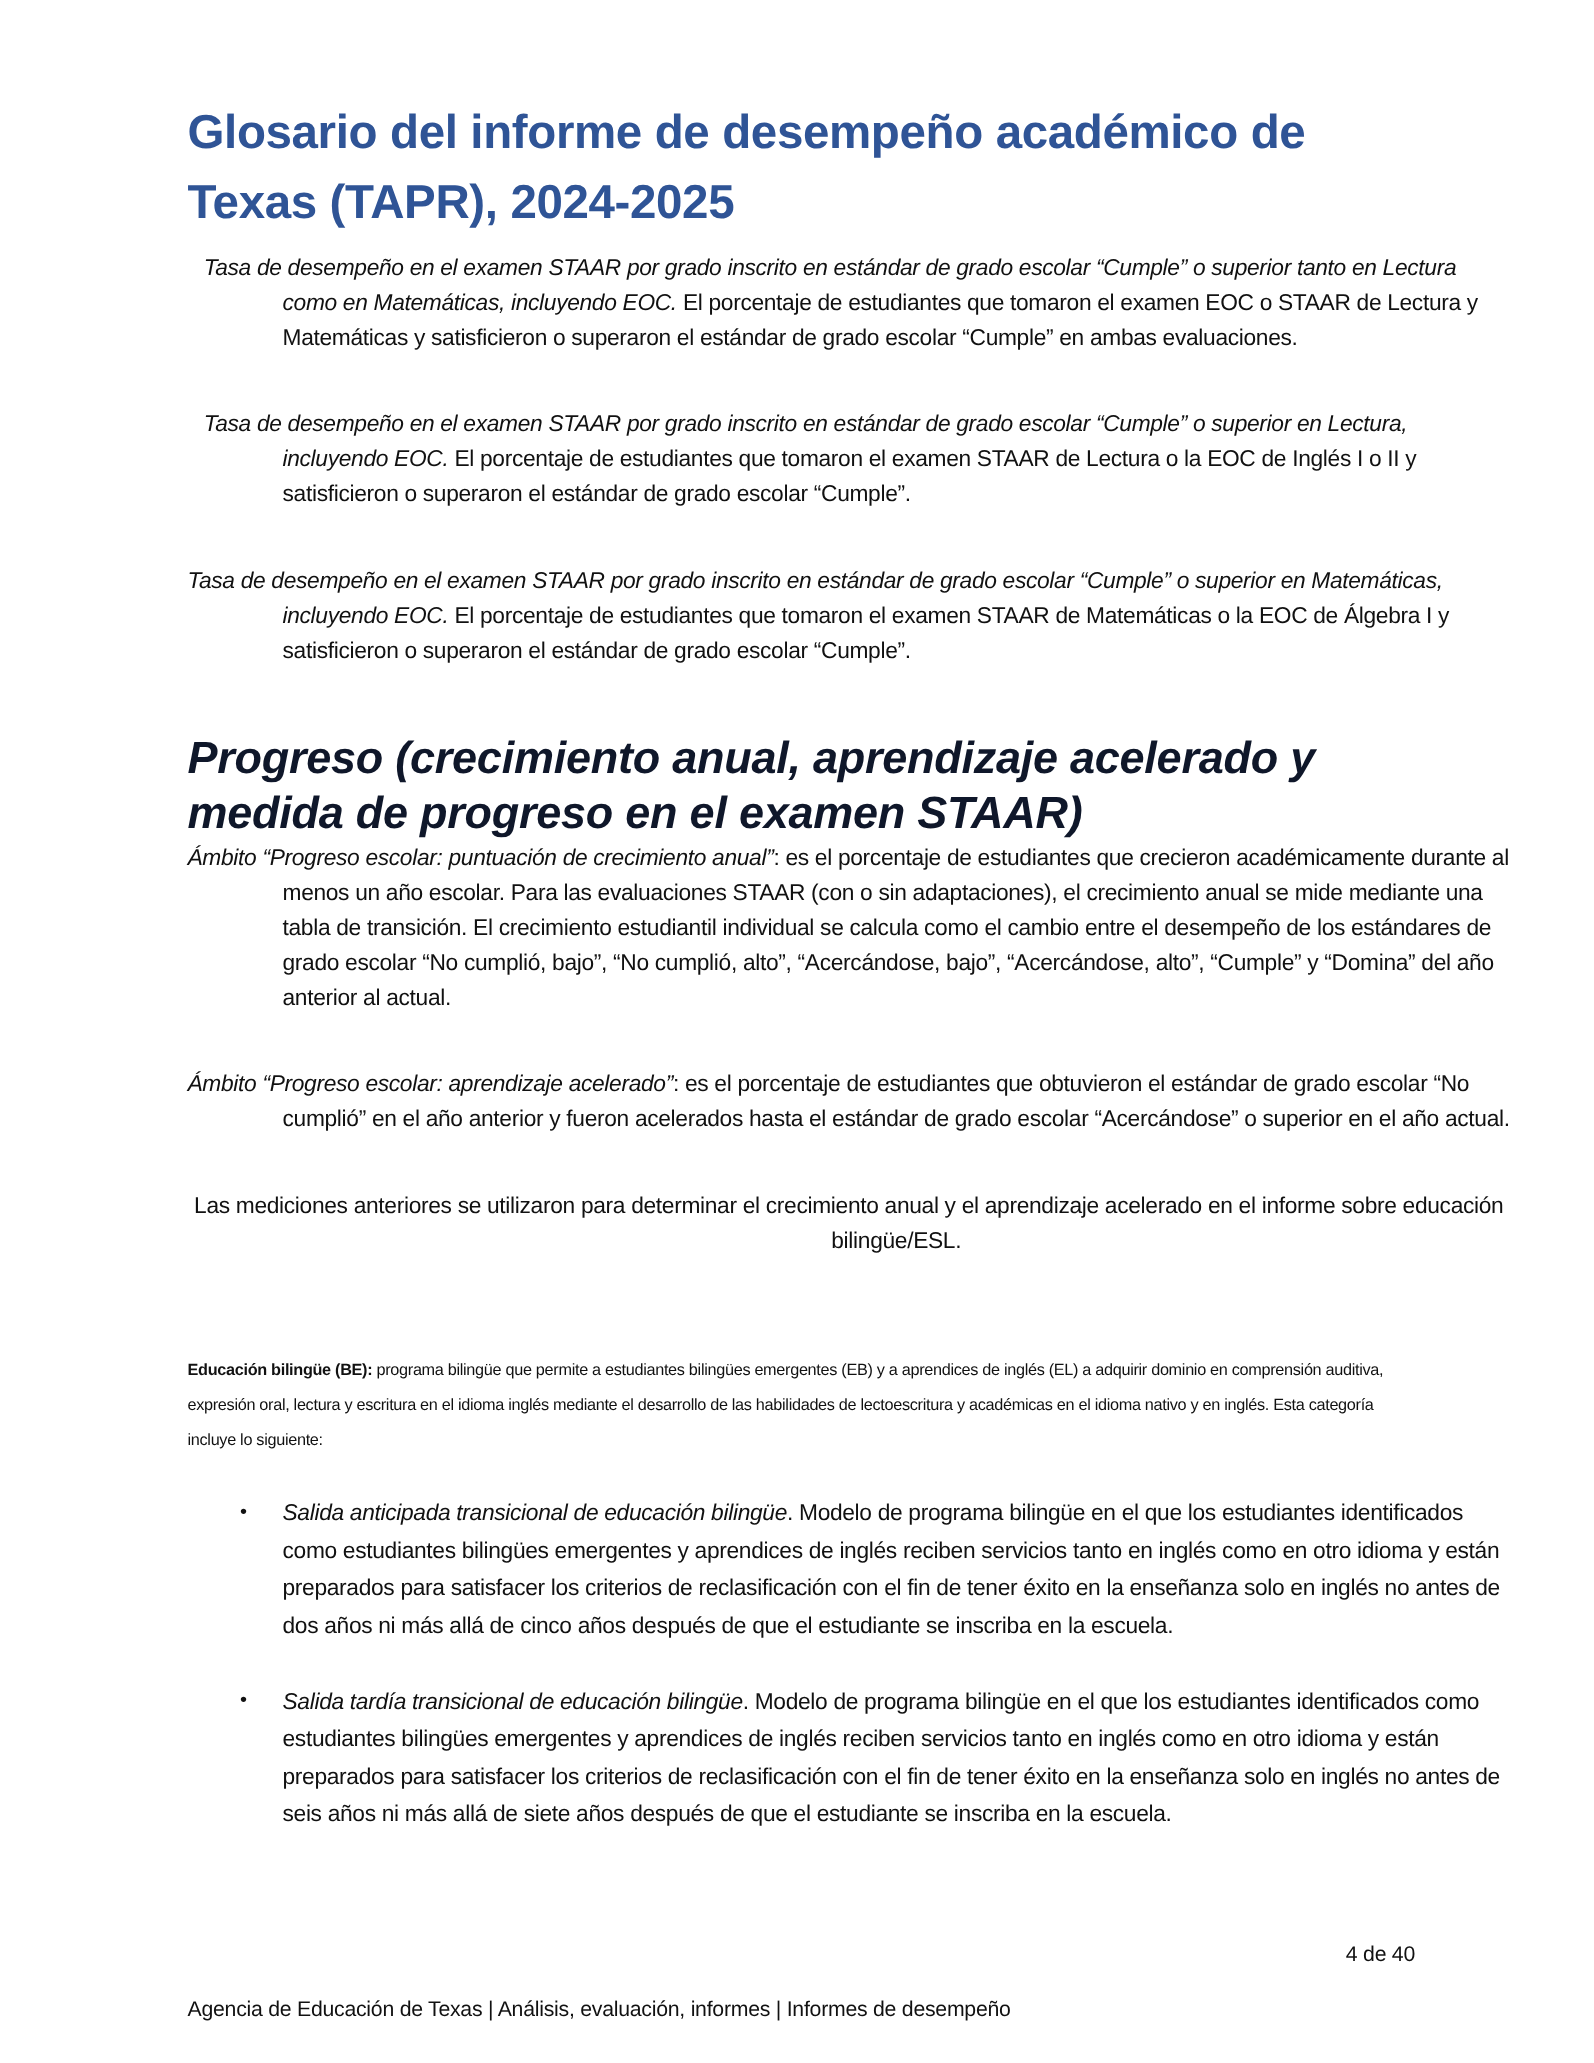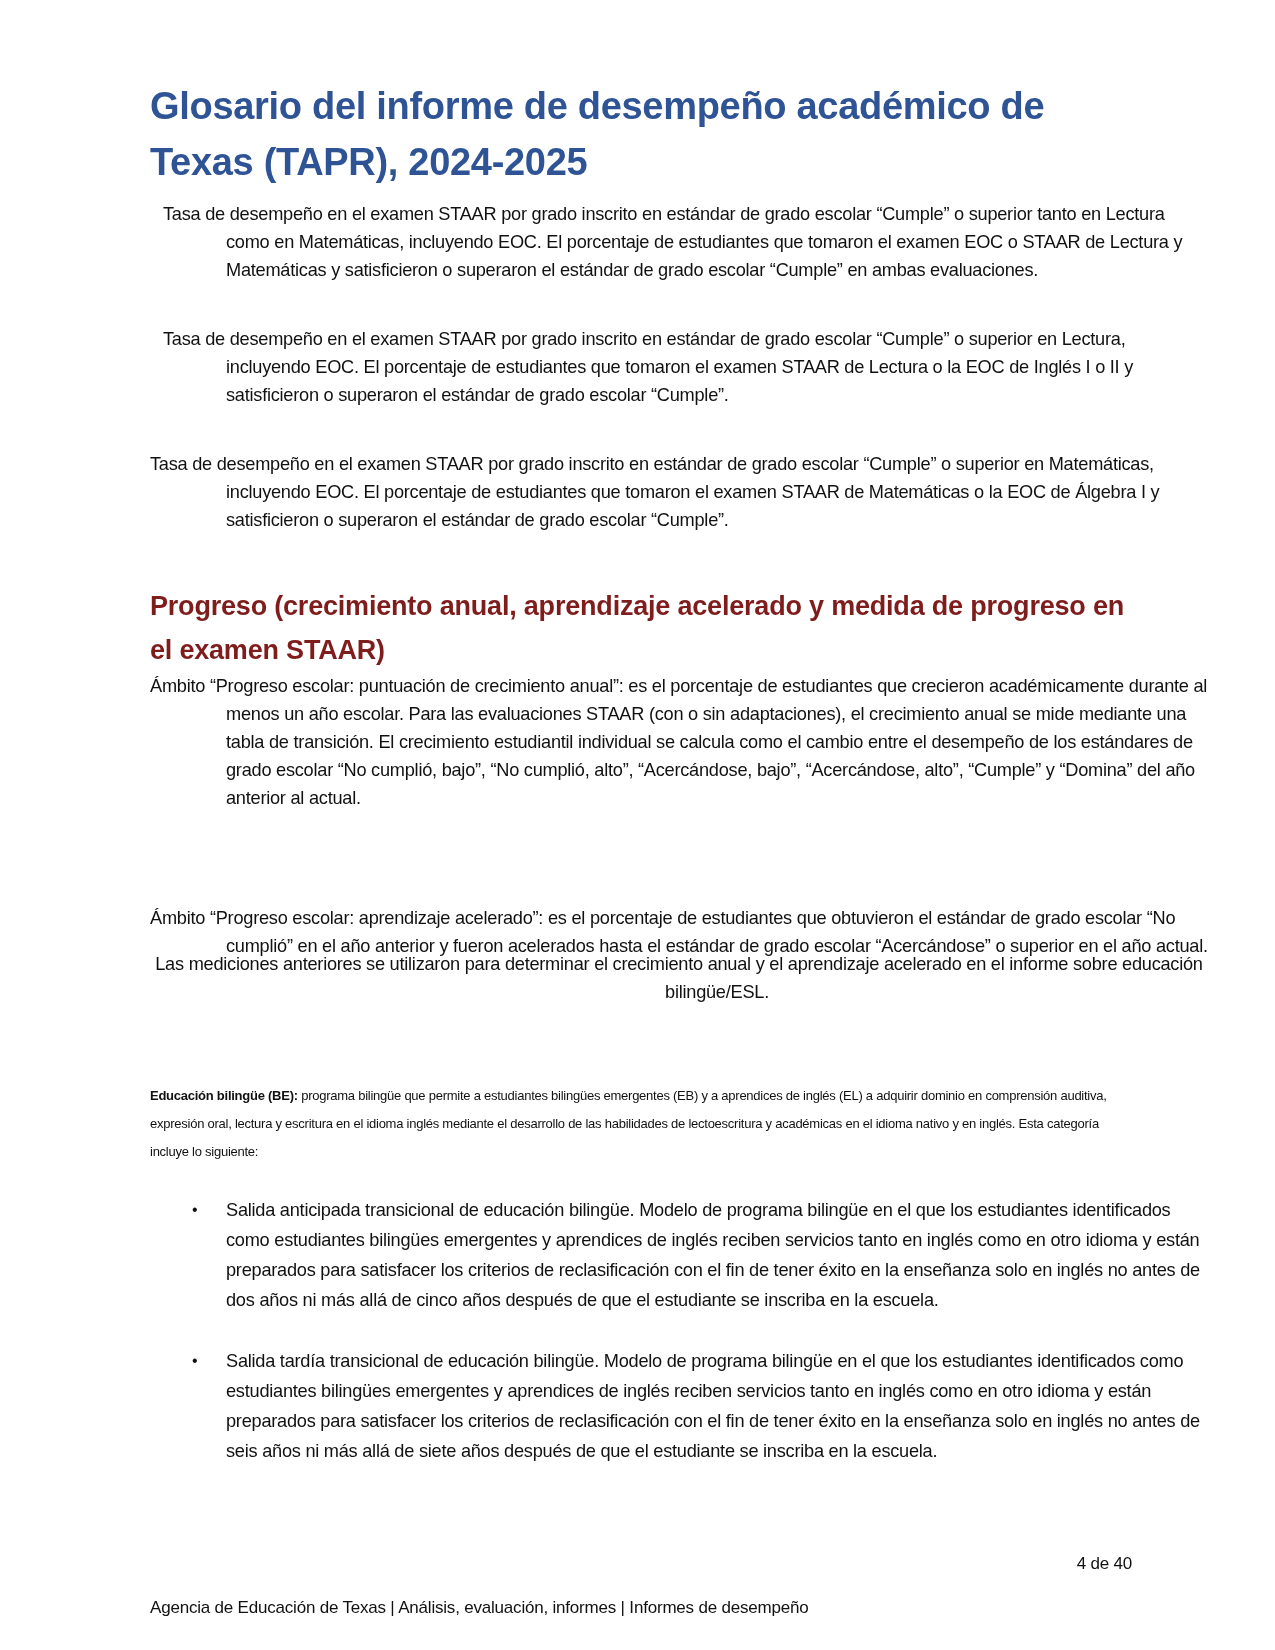--- a/index.html
+++ b/index.html
@@ -2,27 +2,27 @@
 <html><head>
 <meta charset="utf-8">
 <style>
   html, body { margin:0; padding:0; background:#ffffff; }
   body { width:1275px; height:1650px; position:relative; overflow:hidden;
          font-family:"Liberation Sans", sans-serif; color:#111; }
   .page { position:absolute; left:0; top:0; width:1275px; height:1650px; }
   .title { position:absolute; left:150px; top:78px; width:980px; margin:0;
            font-family:"Liberation Sans", sans-serif; font-weight:bold;
            font-size:38px; line-height:56px; color:#2F5496; letter-spacing:-0.3px; }
-  .h2 { position:absolute; left:150px; margin:0; font-weight:bold; font-size:27px;
-        line-height:44px; color:#7f1d1d; width:980px; letter-spacing:-0.2px; }
+  .h2 { position:absolute; left:150px; margin:0; font-weight:bold; font-size:36px;
+        line-height:44px; color:#0f172a; width:980px; letter-spacing:-0.2px;font-style:italic; }
   .para { position:absolute; font-size:18.2px; line-height:28px; margin:0;
           padding-left:76px; text-indent:-76px; letter-spacing:-0.25px; }
   .para.p1 { left:150px; width:982px; padding-left:76px; text-indent:-63px; }
   .para.p3 { left:150px; width:982px; padding-left:76px; text-indent:-76px; }
-  .term { }
+  .term { font-style:italic; }
   .plain { position:absolute; left:150px; width:985px; font-size:13px; line-height:28px;
            margin:0; letter-spacing:-0.25px; }
   .bold-term { font-weight:bold; }
   .bullet { position:absolute; left:150px; width:985px; font-size:18.2px; line-height:30px;
             margin:0; padding-left:76px; letter-spacing:-0.25px; }
   .bullet-dot { position:absolute; left:42px; top:0; font-size:16px; }
   .footer { position:absolute; left:150px; top:1552px; width:982px; font-size:17px;
             line-height:24px; color:#111; letter-spacing:-0.2px; }
   .footer-left { position:absolute; left:0; top:0;margin-top:44px; }
   .footer-right { position:absolute; right:0; top:0; }
@@ -37,21 +37,21 @@
   <p class="para p1" style="top:200px;"><span class="term">Tasa de desempeño en el examen STAAR por grado inscrito en estándar de grado escolar “Cumple” o superior tanto en Lectura como en Matemáticas, incluyendo EOC.</span><span> El porcentaje de estudiantes que tomaron el examen EOC o STAAR de Lectura y Matemáticas y satisficieron o superaron el estándar de grado escolar “Cumple” en ambas evaluaciones.</span></p>
 
   <p class="para p1" style="top:325px;"><span class="term">Tasa de desempeño en el examen STAAR por grado inscrito en estándar de grado escolar “Cumple” o superior en Lectura, incluyendo EOC.</span><span> El porcentaje de estudiantes que tomaron el examen STAAR de Lectura o la EOC de Inglés I o II y satisficieron o superaron el estándar de grado escolar “Cumple”.</span></p>
 
   <p class="para p3" style="top:450px;"><span class="term">Tasa de desempeño en el examen STAAR por grado inscrito en estándar de grado escolar “Cumple” o superior en Matemáticas, incluyendo EOC.</span><span> El porcentaje de estudiantes que tomaron el examen STAAR de Matemáticas o la EOC de Álgebra I y satisficieron o superaron el estándar de grado escolar “Cumple”.</span></p>
 
   <h2 class="h2" style="top:584px;">Progreso (crecimiento anual, aprendizaje acelerado y medida de progreso en el examen STAAR)</h2>
 
   <p class="para p3" style="top:672px;"><span class="term">Ámbito </span><span class="term">“Progreso escolar: puntuación de crecimiento anual”</span><span>: es el porcentaje de estudiantes que crecieron académicamente durante al menos un año escolar. Para las evaluaciones STAAR (con o sin adaptaciones), el crecimiento anual se mide mediante una tabla de transición. El crecimiento estudiantil individual se calcula como el cambio entre el desempeño de los estándares de grado escolar “No cumplió, bajo”, “No cumplió, alto”, “Acercándose, bajo”, “Acercándose, alto”, “Cumple” y “Domina” del año anterior al actual.</span></p>
 
-  <p class="para p3" style="top:904px;"><span class="term">Ámbito </span><span class="term">“Progreso escolar: aprendizaje acelerado”</span><span>: es el porcentaje de estudiantes que obtuvieron el estándar de grado escolar “No cumplió” en el año anterior y fueron acelerados hasta el estándar de grado escolar “Acercándose” o superior en el año actual.</span></p>
+  <p class="para p3" style="top:853px;"><span class="term">Ámbito </span><span class="term">“Progreso escolar: aprendizaje acelerado”</span><span>: es el porcentaje de estudiantes que obtuvieron el estándar de grado escolar “No cumplió” en el año anterior y fueron acelerados hasta el estándar de grado escolar “Acercándose” o superior en el año actual.</span></p>
 
   <p class="para p3" style="top:950px;text-align:center;">Las mediciones anteriores se utilizaron para determinar el crecimiento anual y el aprendizaje acelerado en el informe sobre educación bilingüe/ESL.</p>
 
 
   <p class="plain" style="top:1082px;"><span class="bold-term">Educación bilingüe (BE):</span><span> programa bilingüe que permite a estudiantes bilingües emergentes (EB) y a aprendices de inglés (EL) a adquirir dominio en comprensión auditiva, expresión oral, lectura y escritura en el idioma inglés mediante el desarrollo de las habilidades de lectoescritura y académicas en el idioma nativo y en inglés. Esta categoría incluye lo siguiente:</span></p>
 
   <div class="bullet" style="top:1195px;">
     <span class="bullet-dot">•</span>
     <span class="term">Salida anticipada transicional de educación bilingüe</span><span>. Modelo de programa bilingüe en el que los estudiantes identificados como estudiantes bilingües emergentes y aprendices de inglés reciben servicios tanto en inglés como en otro idioma y están preparados para satisfacer los criterios de reclasificación con el fin de tener éxito en la enseñanza solo en inglés no antes de dos años ni más allá de cinco años después de que el estudiante se inscriba en la escuela.</span>
   </div>

